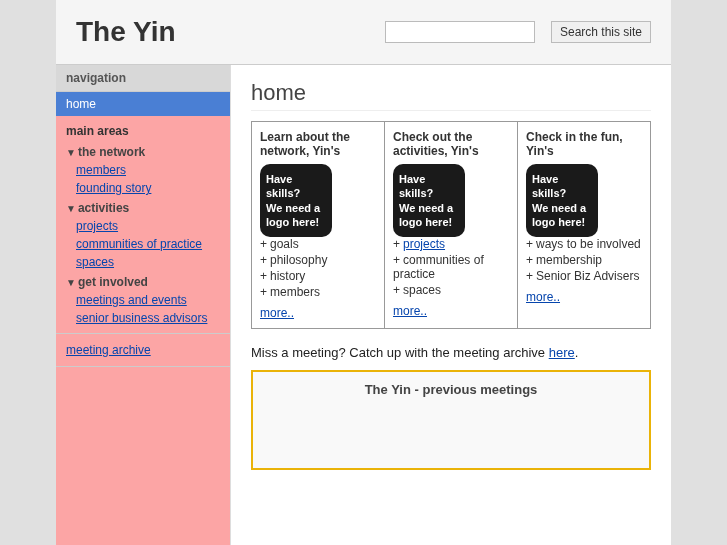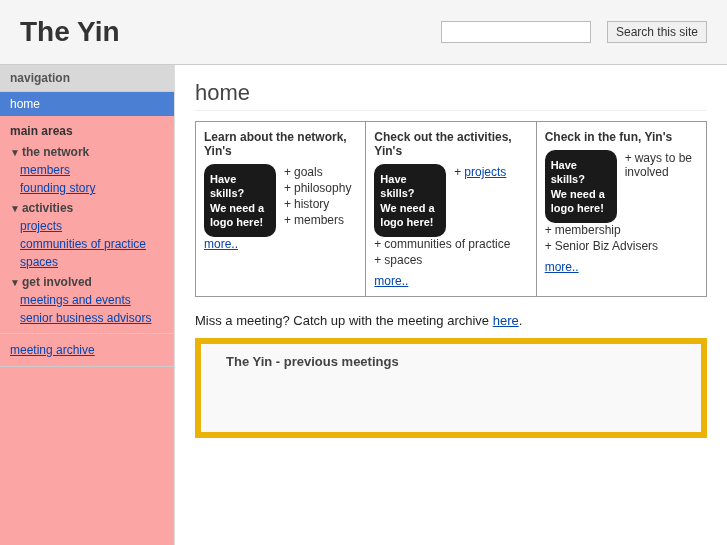--- a/index.html
+++ b/index.html
@@ -3,21 +3,21 @@
   <meta charset="utf-8">
   <style>
     * { box-sizing: border-box; margin: 0; padding: 0; }
     body {
       font-family: Arial, sans-serif;
       font-size: 13px;
       background: #e0e0e0;
       color: #222;
     }
     #app {
-      width: 727px;
+      width: 615px;
       min-height: 545px;
       background: #fff;
       margin: 0 auto;
     }
     
     #header {
       background: #f5f5f5;
       border-bottom: 1px solid #ccc;
       padding: 10px 20px;
       display: flex;
@@ -211,24 +211,25 @@
     .meeting-line {
       font-size: 13px;
       margin-bottom: 10px;
     }
     .meeting-link {
       color: #0645ad;
       text-decoration: underline;
       cursor: pointer;
     }
     .meetings-box {
-      border: 6px solid #eab308;
+      border: 2px solid #eab308;
       background: #f9f9f9;
-      padding: 10px 25px;
+      padding: 10px 10px;
       min-height: 100px;
+      text-align: center;
     }
     .meetings-box h4 {
       font-size: 13px;
       font-weight: bold;
       color: #444;
       margin-bottom: 6px;
     }
   </style>
 </head>
 <body>

